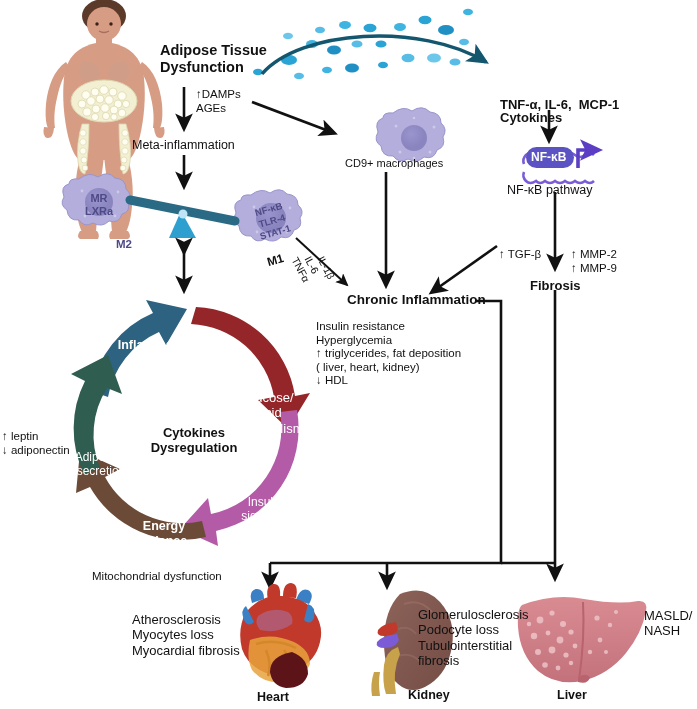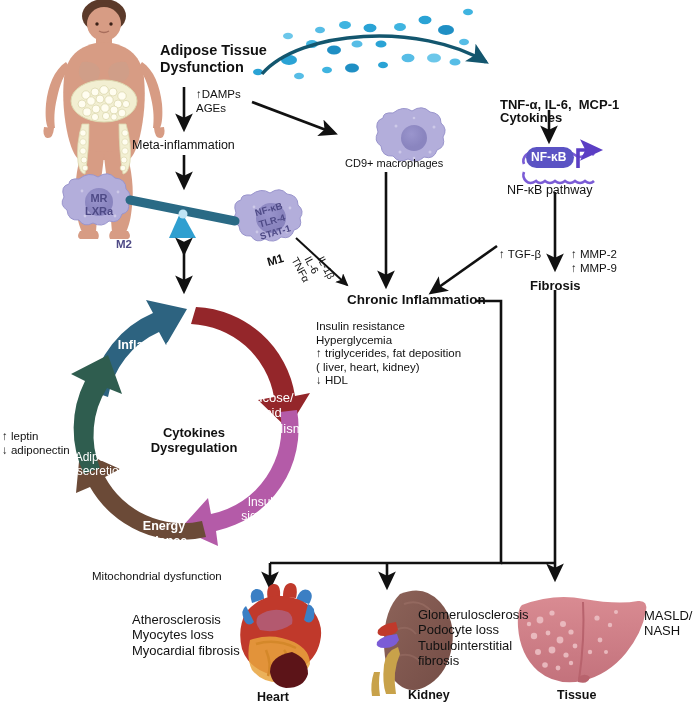--- a/index.html
+++ b/index.html
@@ -386,15 +386,15 @@
   <div class="lbl b" style="left:257px;top:690px;font-size:12.5px;">Heart</div>
 
   <div class="lbl" style="left:418px;top:607px;font-size:13px;">Glomerulosclerosis
 Podocyte loss
 Tubulointerstitial
 fibrosis</div>
   <div class="lbl b" style="left:408px;top:688px;font-size:12.5px;">Kidney</div>
 
   <div class="lbl" style="left:644px;top:608px;font-size:13px;">MASLD/
 NASH</div>
-  <div class="lbl b" style="left:557px;top:688px;font-size:12.5px;">Tissue</div>
+  <div class="lbl b" style="left:557px;top:688px;font-size:12.5px;">Liver</div>
 
 </div>
 
 </body></html>

